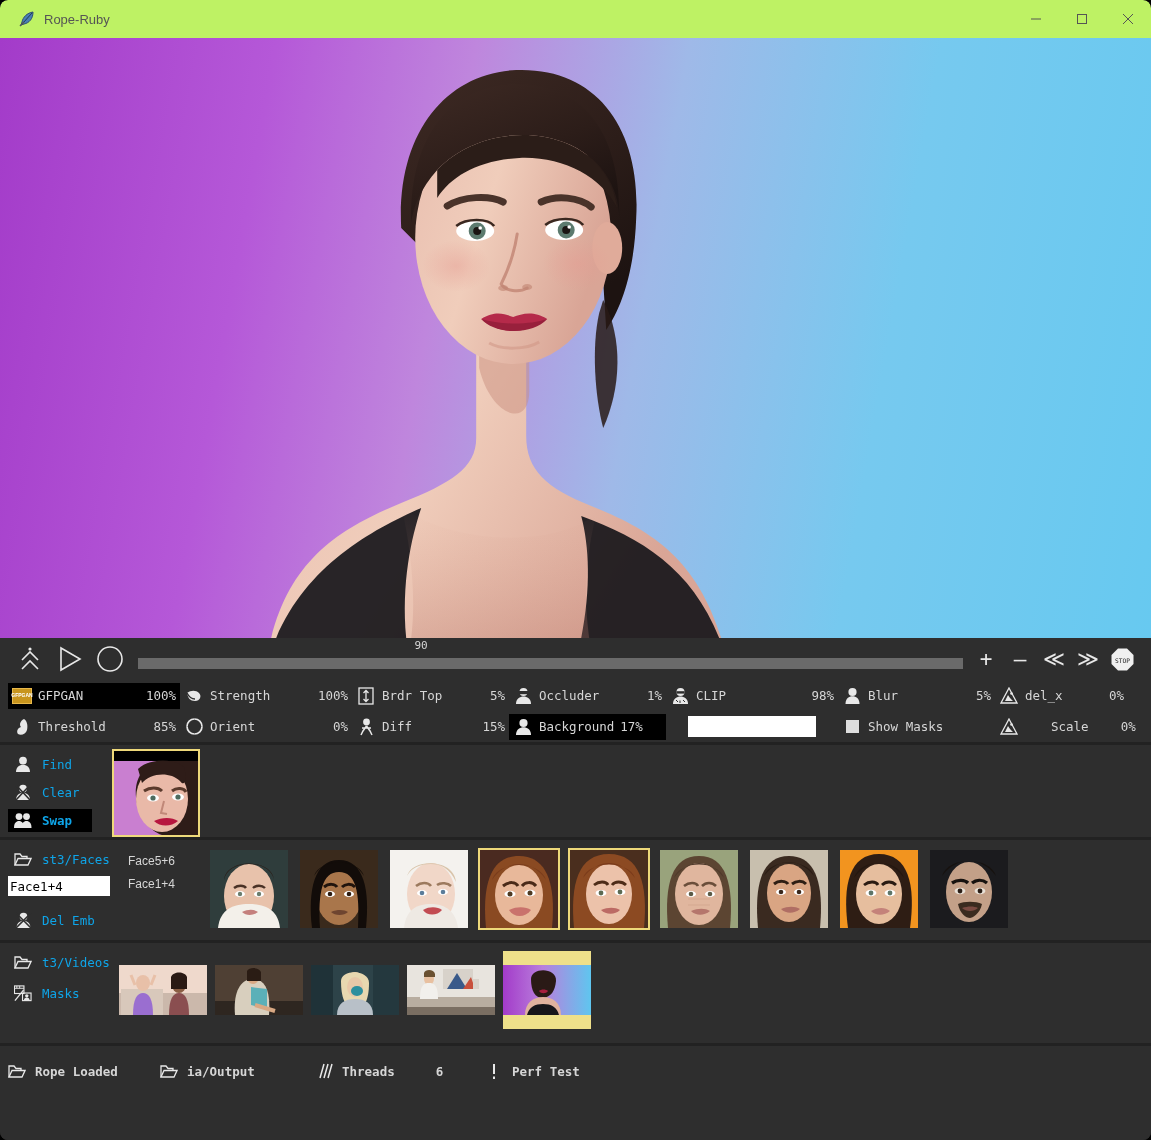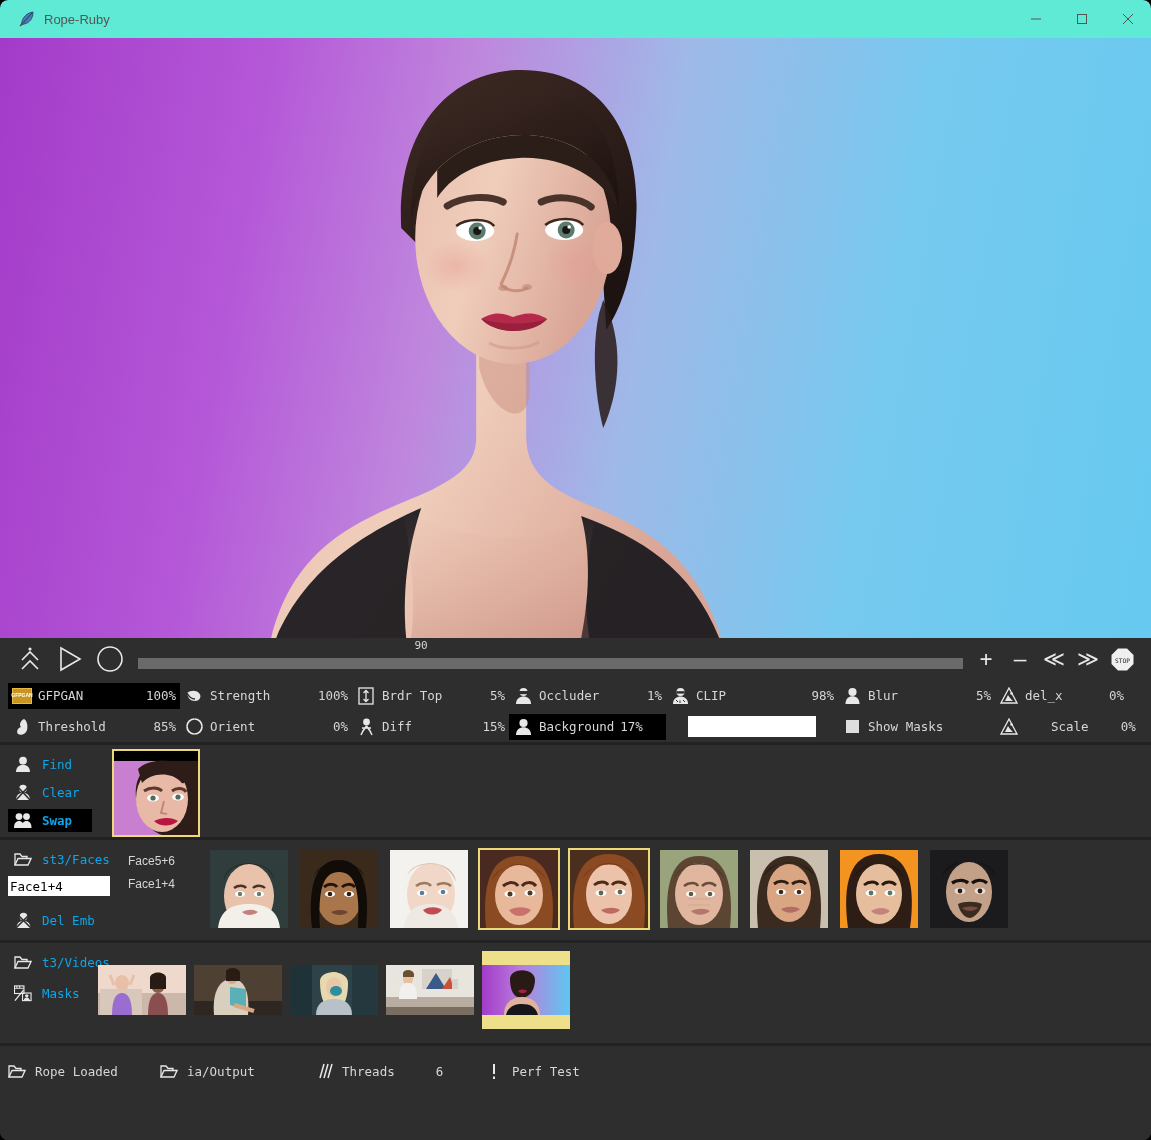--- a/index.html
+++ b/index.html
@@ -14,21 +14,21 @@
     width: 1151px; height: 1140px;
     background: #2b2b2b;
     border-radius: 8px;
     overflow: hidden;
     display: flex; flex-direction: column;
   }
 
   
   .titlebar {
     height: 38px; flex: 0 0 38px;
-    background: #5eead4;
+    background: #bef264;
     display: flex; align-items: center;
     border-top-left-radius: 8px; border-top-right-radius: 8px;
     position: relative;
   }
   .tb-icon { width: 30px; margin-left: 12px; display:flex; align-items:center; justify-content:center; }
   .tb-title {
     font-family: "Liberation Sans", sans-serif;
     font-size: 13px; color:#555; margin-left: 2px;
   }
   .tb-controls { margin-left:auto; display:flex; height:100%; }
@@ -152,38 +152,39 @@
     border:2px solid transparent; cursor:pointer;
   }
   .fthumb.sel { border-color:#eed97a; }
 
   
   .vidrow {
     flex: 0 0 100px;
     background:#2e2e2e;
     display:flex; padding-top: 8px;
   }
-  .vcol { width: 98px; padding-left:8px; display:flex; flex-direction:column; gap:8px;}
+  .vcol { width: 119px; padding-left:8px; display:flex; flex-direction:column; gap:8px;}
   .vstrip { flex:1; display:flex; gap:8px; padding-left:0px; }
   .vthumb {
     width: 88px; height: 50px; overflow:hidden; position:relative; cursor:pointer;
     margin-top: 14px;
   }
   .vthumb.sel {
     width: 88px; height: 78px; margin-top: 0;
     background:#eee08a; display:flex; align-items:center; justify-content:center;
   }
   .vthumb.sel .inner { width:88px;height:50px;overflow:hidden;position:relative;}
 
   
   .statusbar {
     flex: 1;
     background:#2e2e2e;
     display:flex; align-items:flex-start; padding-top: 14px; padding-left: 8px;
     gap: 0;
+    font-weight: bold;
   }
   .sitem { display:flex; align-items:center; gap:9px; font-size:12.5px; color:#d6d6d6; cursor:pointer; height:22px;}
   .sico { width:18px;height:18px;flex:0 0 18px;display:flex;align-items:center;justify-content:center;}
 
   svg { display:block; }
 </style>
 </head>
 <body>
 
 <div class="window">

